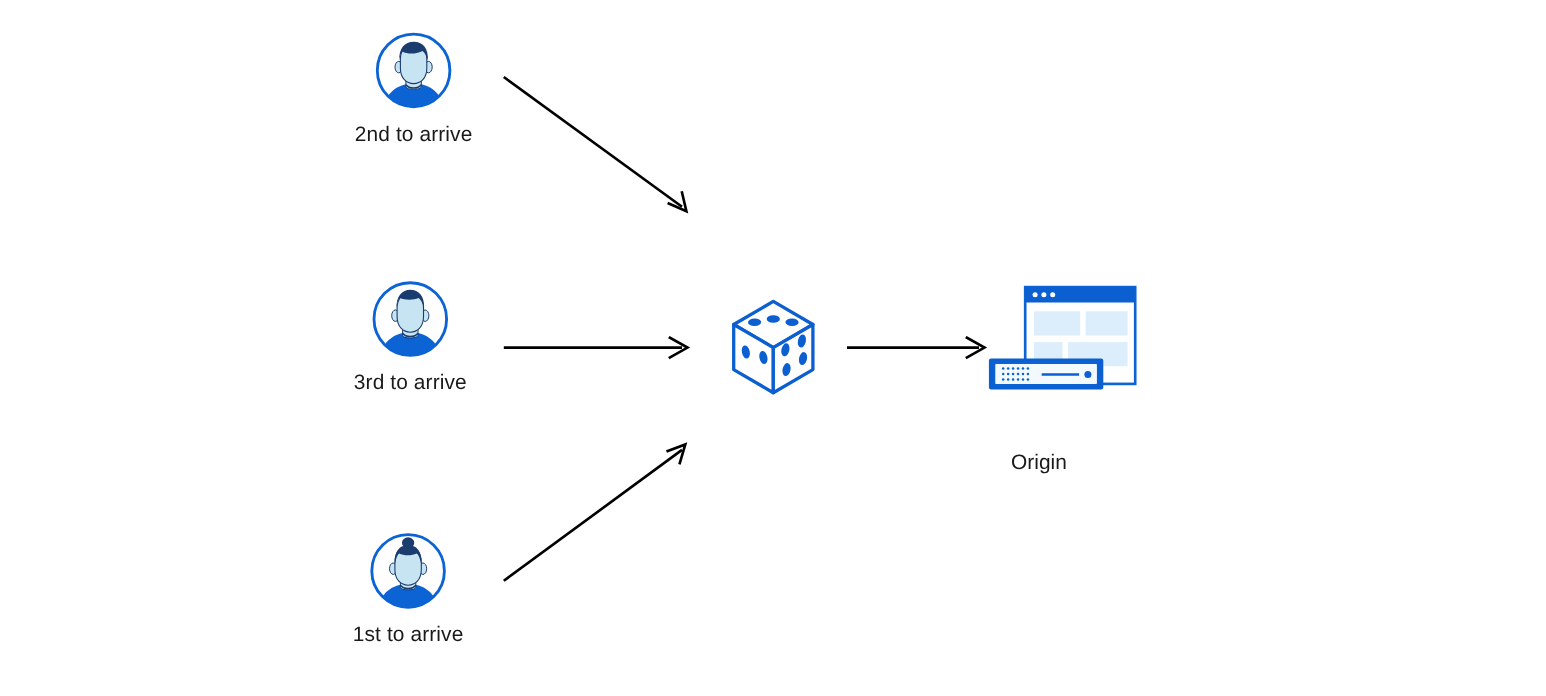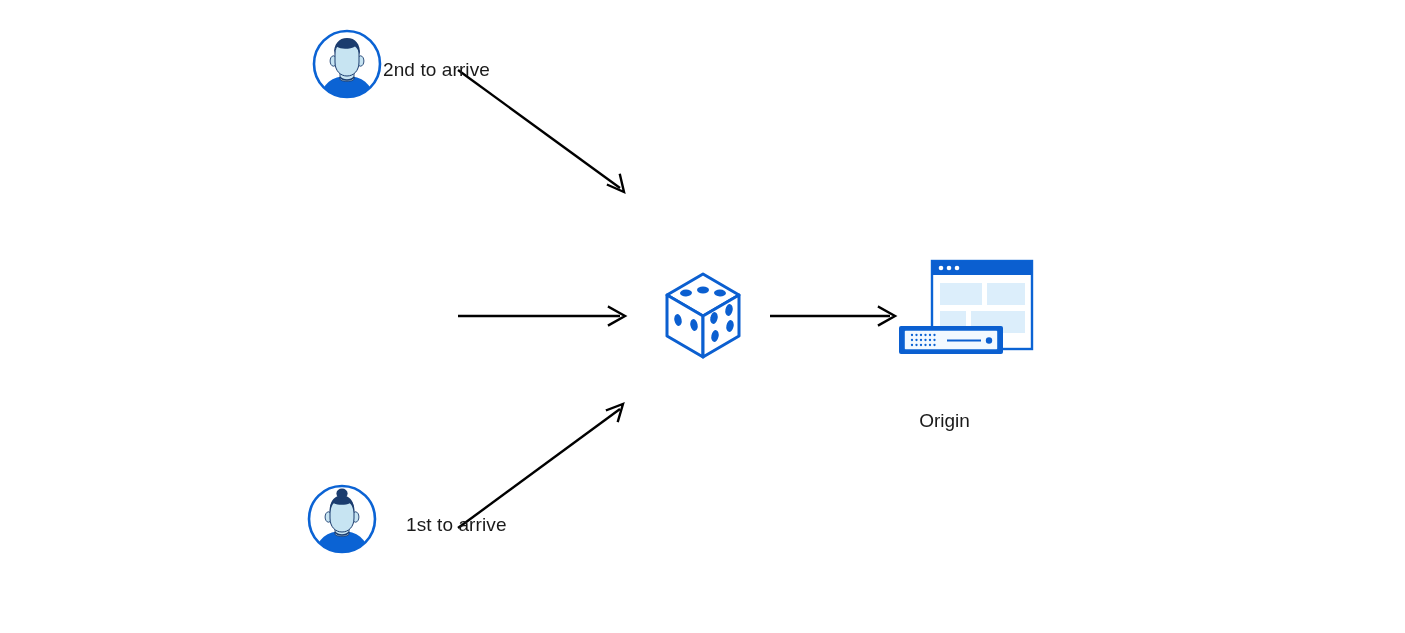--- a/index.html
+++ b/index.html
@@ -15,21 +15,21 @@
   }
   #canvas {
     position: relative;
     width: 1405px;
     height: 633px;
     background: #ffffff;
   }
   .node {
     position: absolute;
     display: flex;
-    flex-direction: row;
+    flex-direction: column;
     align-items: center;
   }
   .icon-wrap {
     line-height: 0;
   }
   .node-label {
     margin-top: 12px;
     font-size: 19px;
     color: #1a1a1a;
     font-family: "Liberation Sans", sans-serif;
@@ -108,22 +108,45 @@
           <path d="M24 26 c0 -9 5.5 -14 12 -14 s12 5 12 14 v8 c0 9 -5.5 14 -12 14 s-12 -5 -12 -14 Z" fill="#c7e4f2" stroke="#1b3c6e" stroke-width="1"></path>
 
           <path d="M23 27 c-0.6 -11 5 -17 13 -17 c8.5 0 13.6 6 13 17 c-1.4 -4.6 -3.2 -7.4 -5 -8.6
                    c-4 2.6 -13.6 3.4 -18.2 0.4 c-1.4 1.6 -2.3 4.4 -2.8 8.2 Z" fill="#1b3c6e"></path>
         </g>
       </svg>
     </div>
     <div class="node-label">2nd to arrive</div>
   </div>
 
-
-  <div class="node" style="left:306px; top:483px; width:130px;gap:28px;">
+  <div class="node" style="left:308px; top:254px; width:130px;">
+    <div class="icon-wrap">
+      <svg width="72" height="72" viewBox="0 0 72 72" xmlns="http://www.w3.org/2000/svg">
+        <defs>
+          <clipPath id="c2">
+              <circle cx="36" cy="36" r="33"></circle>
+            </clipPath>
+        </defs>
+        <circle cx="36" cy="36" r="33" fill="#ffffff" stroke="#0b63d4" stroke-width="2.6"></circle>
+        <g clip-path="url(#c2)">
+          <path d="M36 48 C20 48 10 58 8 72 L64 72 C62 58 52 48 36 48 Z" fill="#0b63d4"></path>
+          <path d="M29 40 h14 v11 c0 3 -14 3 -14 0 Z" fill="#c7e4f2" stroke="#1b3c6e" stroke-width="0.9"></path>
+          <path d="M29 49 c3 4 11 4 14 0" fill="none" stroke="#1b3c6e" stroke-width="1.4"></path>
+          <ellipse cx="22.5" cy="33" rx="3.4" ry="5.2" fill="#c7e4f2" stroke="#1b3c6e" stroke-width="0.9"></ellipse>
+          <ellipse cx="49.5" cy="33" rx="3.4" ry="5.2" fill="#c7e4f2" stroke="#1b3c6e" stroke-width="0.9"></ellipse>
+          <path d="M24 26 c0 -9 5.5 -14 12 -14 s12 5 12 14 v8 c0 9 -5.5 14 -12 14 s-12 -5 -12 -14 Z" fill="#c7e4f2" stroke="#1b3c6e" stroke-width="1"></path>
+          <path d="M23.5 26 c-0.4 -10.5 5 -16.5 12.5 -16.5 c7.8 0 13 6 12.6 16.5
+                   c-1.6 -5.2 -3.4 -8 -5.2 -9 c-4.2 2 -12.4 2 -16.8 0 c-1.6 1.4 -2.6 4.4 -3.1 9 Z" fill="#1b3c6e"></path>
+        </g>
+      </svg>
+    </div>
+    <div class="node-label">3rd to arrive</div>
+  </div>
+
+  <div class="node" style="left:306px; top:483px; width:130px;">
     <div class="icon-wrap">
       <svg width="72" height="72" viewBox="0 0 72 72" xmlns="http://www.w3.org/2000/svg">
         <defs>
           <clipPath id="c3">
               <circle cx="36" cy="36" r="33"></circle>
             </clipPath>
         </defs>
         <circle cx="36" cy="36" r="33" fill="#ffffff" stroke="#0b63d4" stroke-width="2.6"></circle>
         <g clip-path="url(#c3)">
           <path d="M36 48 C20 48 10 58 8 72 L64 72 C62 58 52 48 36 48 Z" fill="#0b63d4"></path>

